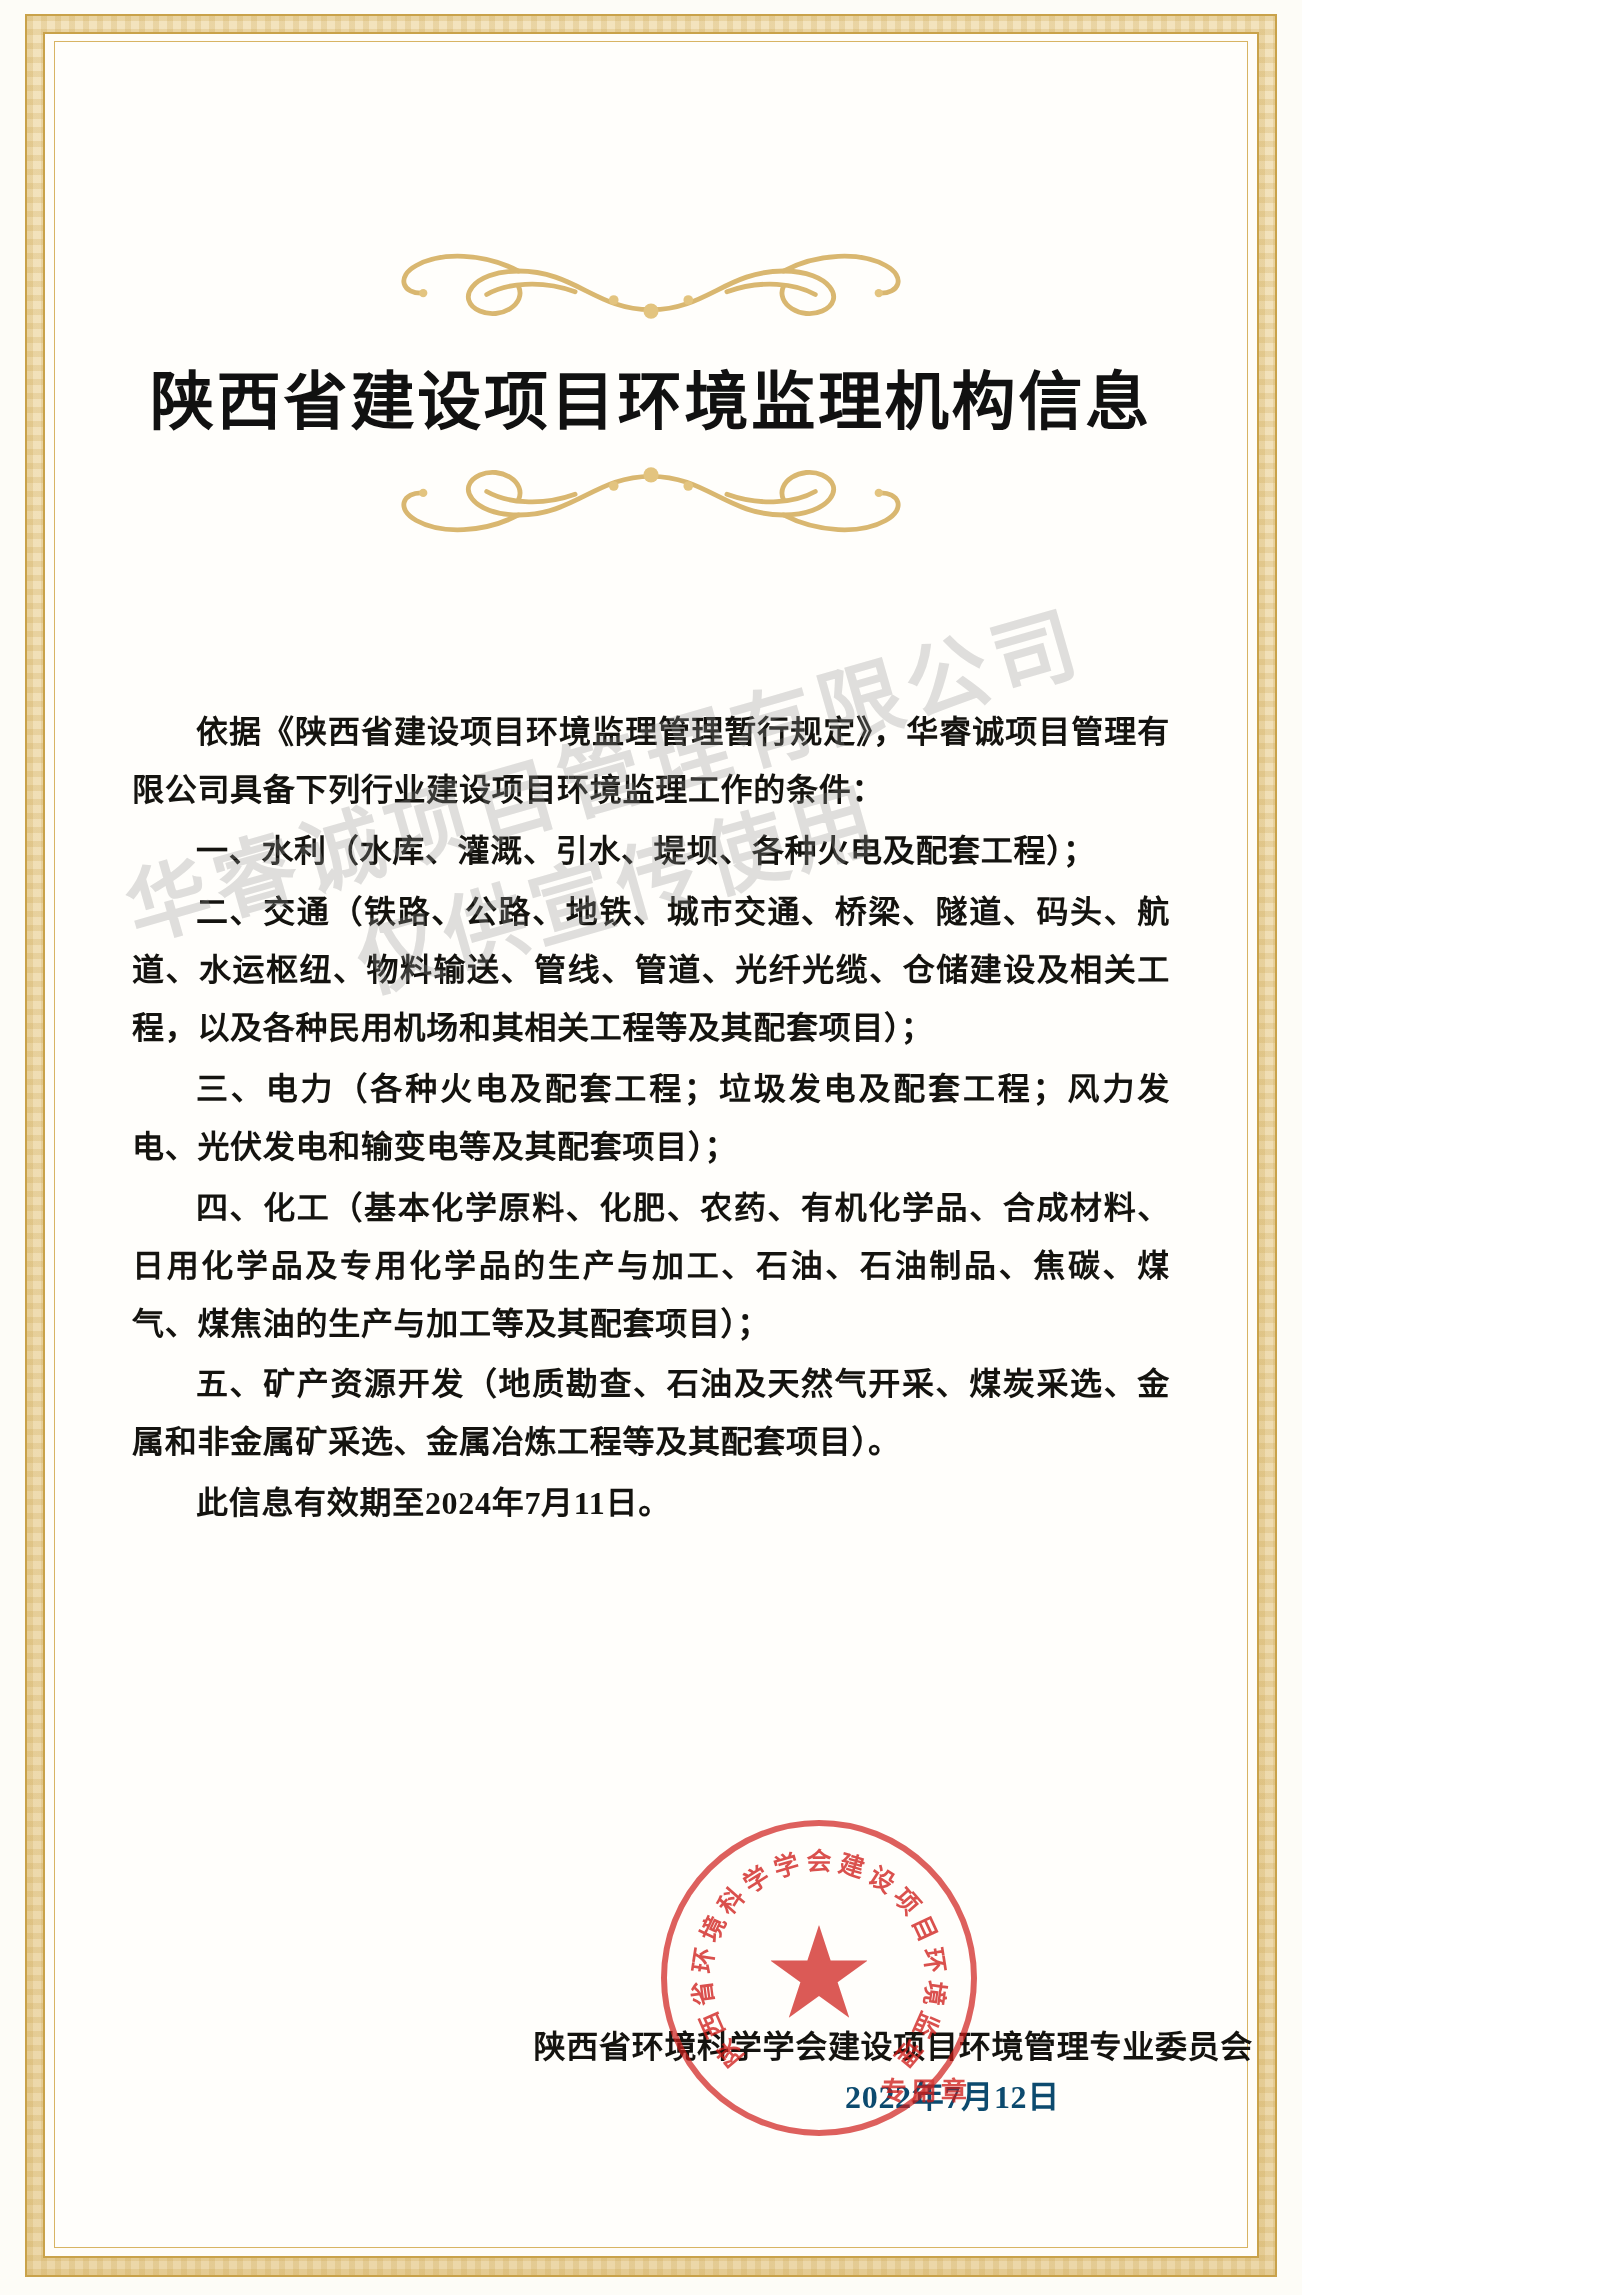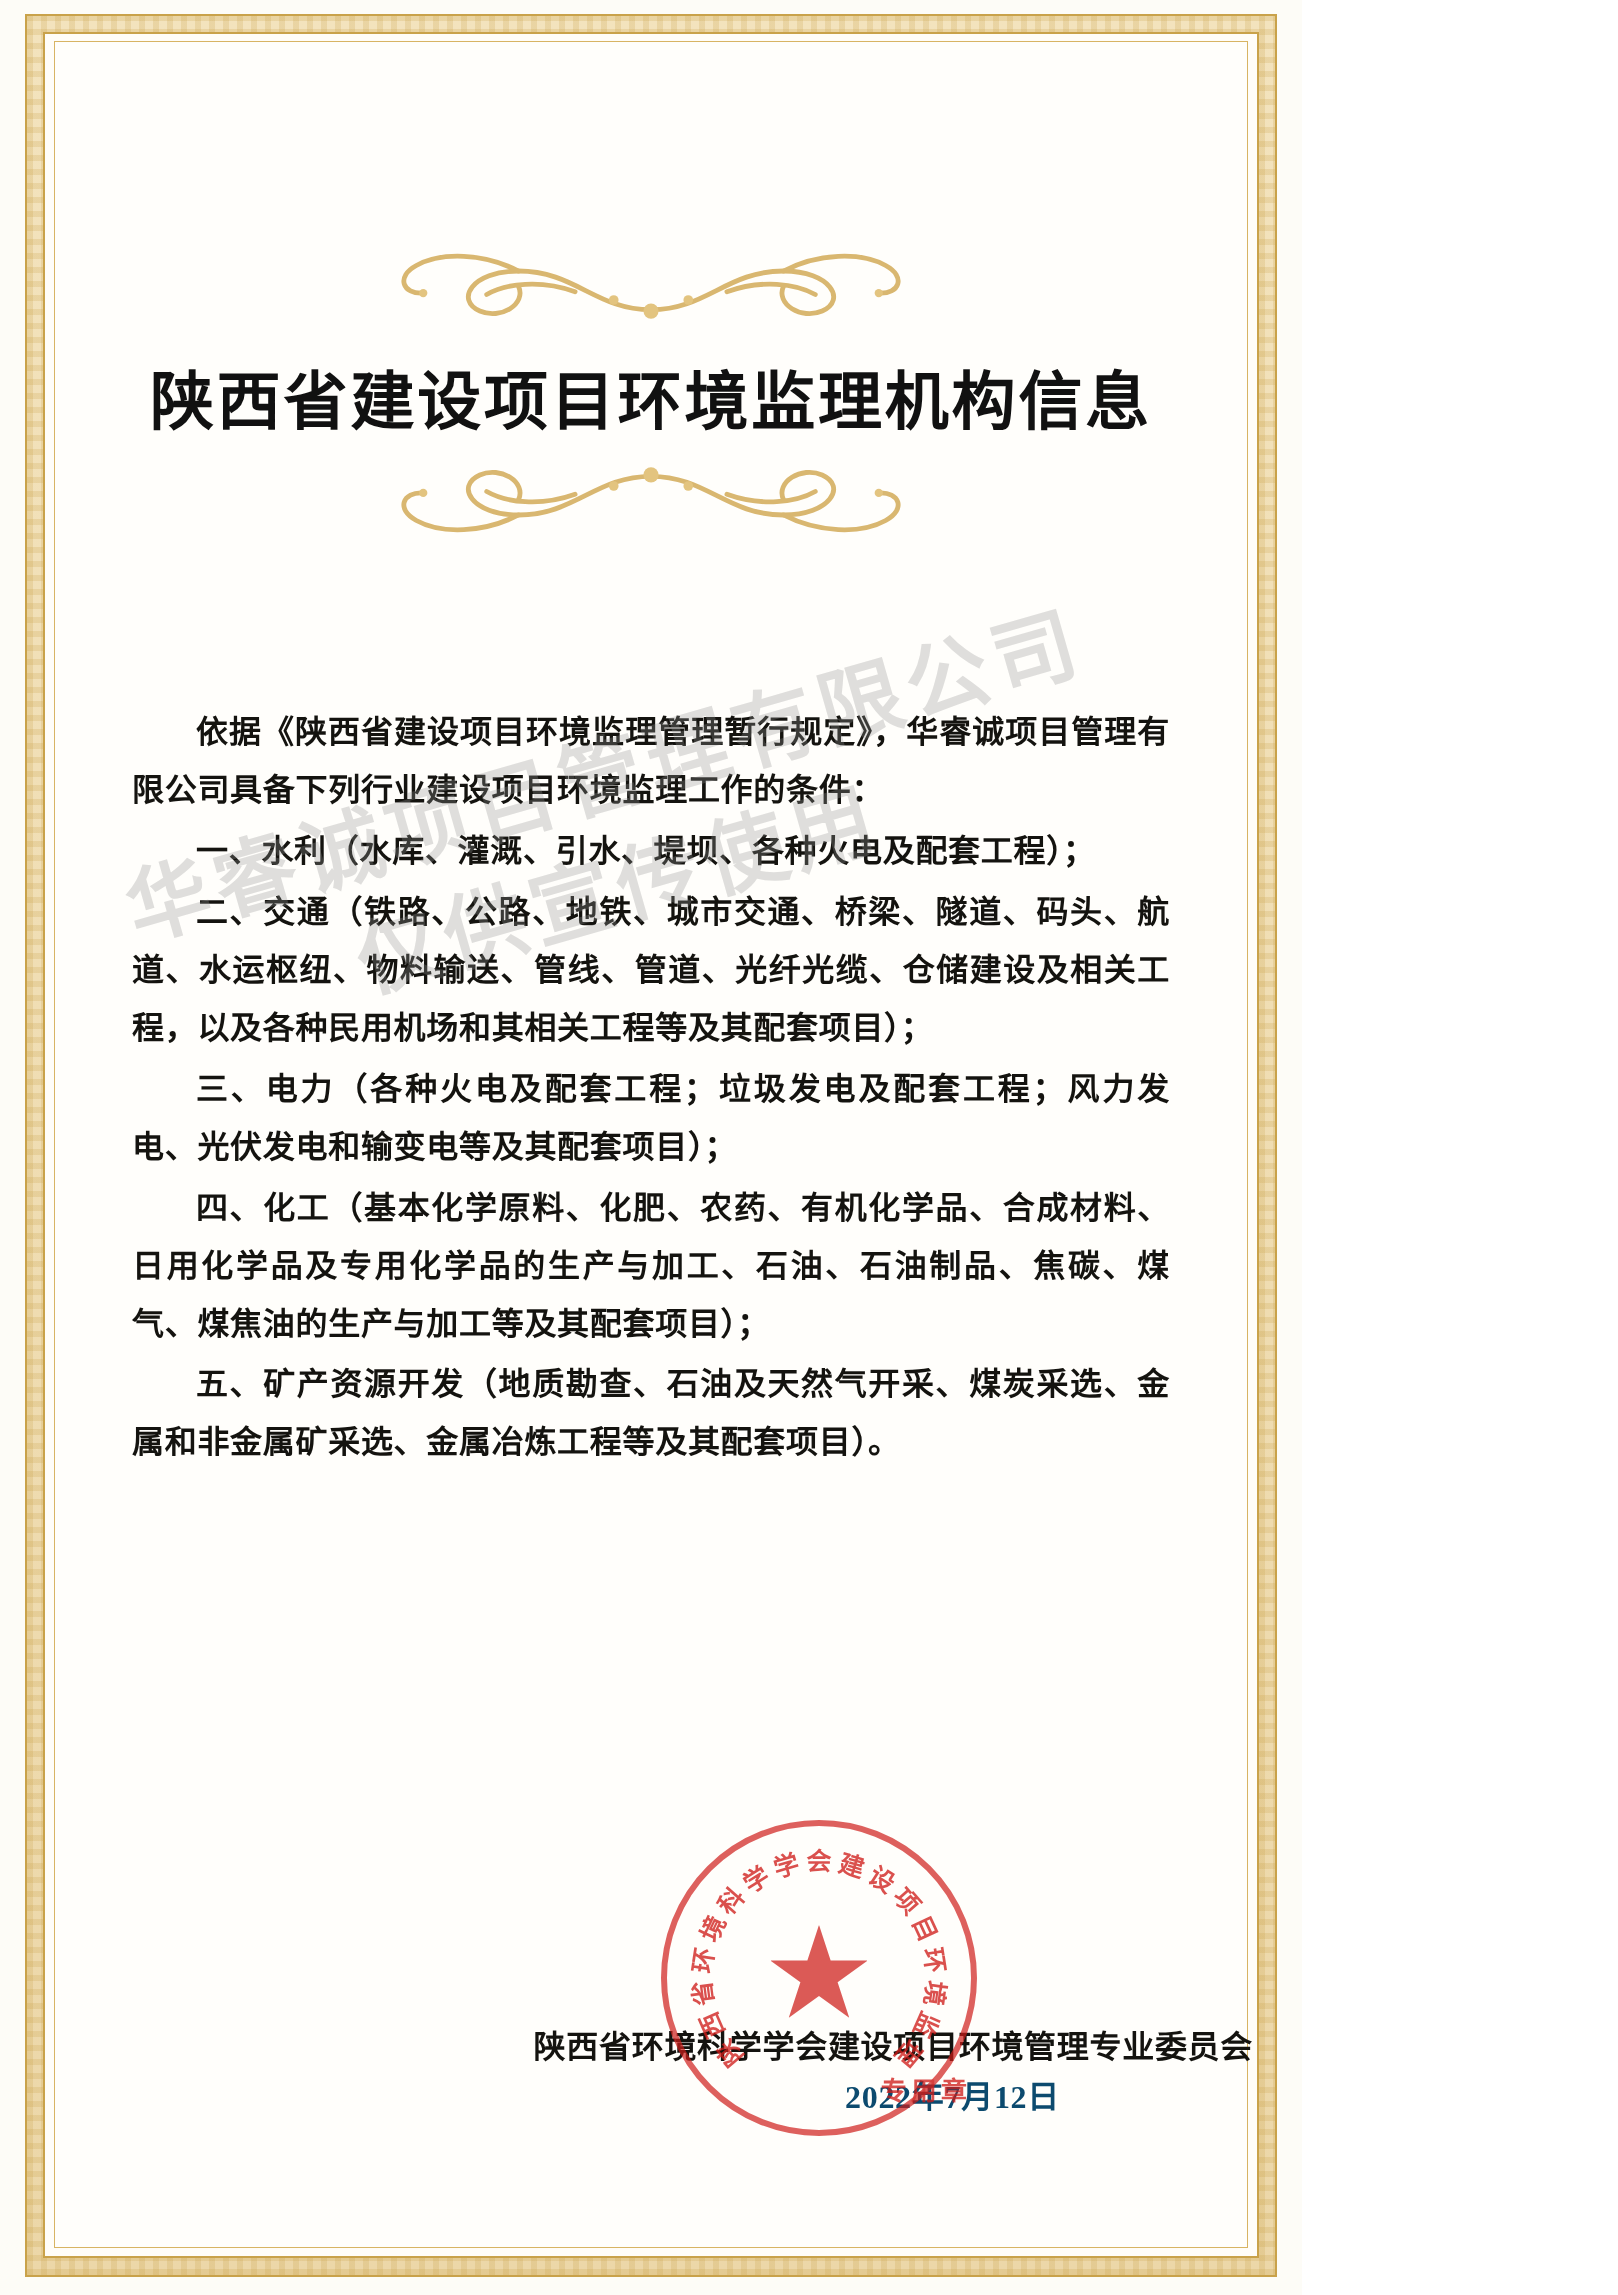--- a/index.html
+++ b/index.html
@@ -281,20 +281,21 @@
       </svg>
     </div>
 
     <div class="body-block">
       <p class="para">依据《陕西省建设项目环境监理管理暂行规定》，华睿诚项目管理有限公司具备下列行业建设项目环境监理工作的条件：</p>
       <p class="para">一、水利（水库、灌溉、引水、堤坝、各种火电及配套工程）；</p>
       <p class="para">二、交通（铁路、公路、地铁、城市交通、桥梁、隧道、码头、航道、水运枢纽、物料输送、管线、管道、光纤光缆、仓储建设及相关工程，以及各种民用机场和其相关工程等及其配套项目）；</p>
       <p class="para">三、电力（各种火电及配套工程；垃圾发电及配套工程；风力发电、光伏发电和输变电等及其配套项目）；</p>
       <p class="para">四、化工（基本化学原料、化肥、农药、有机化学品、合成材料、日用化学品及专用化学品的生产与加工、石油、石油制品、焦碳、煤气、煤焦油的生产与加工等及其配套项目）；</p>
       <p class="para">五、矿产资源开发（地质勘查、石油及天然气开采、煤炭采选、金属和非金属矿采选、金属冶炼工程等及其配套项目）。</p>
+      <p class="para">此信息有效期至2024年7月11日。</p>
     </div>
 
   </div>
 
   <div class="signature">
     <div class="sig-org">陕西省环境科学学会建设项目环境管理专业委员会</div>
     <div class="sig-date">2022年7月12日</div>
   </div>
 
   <div class="seal">

